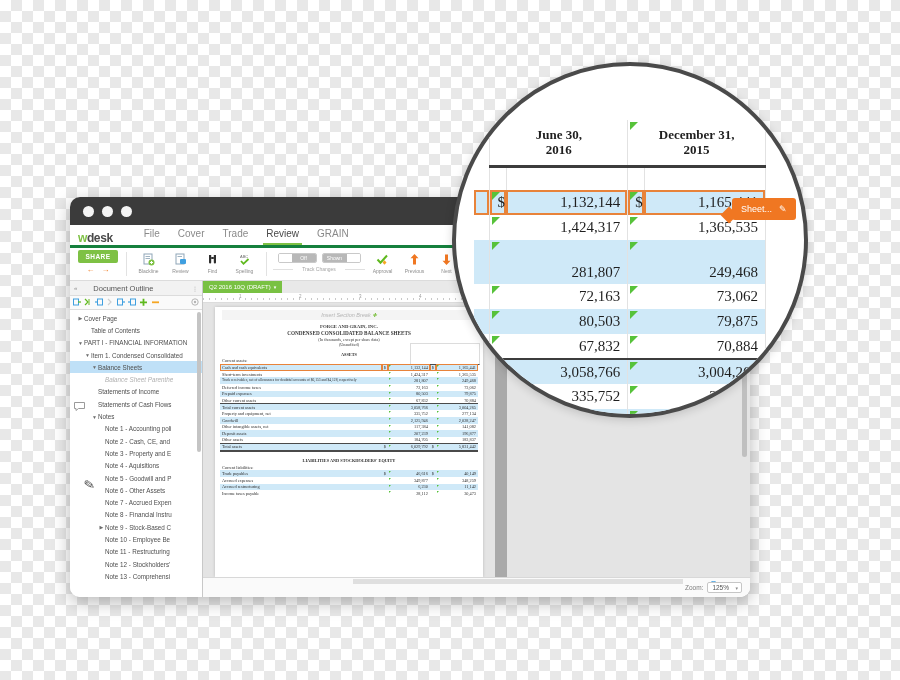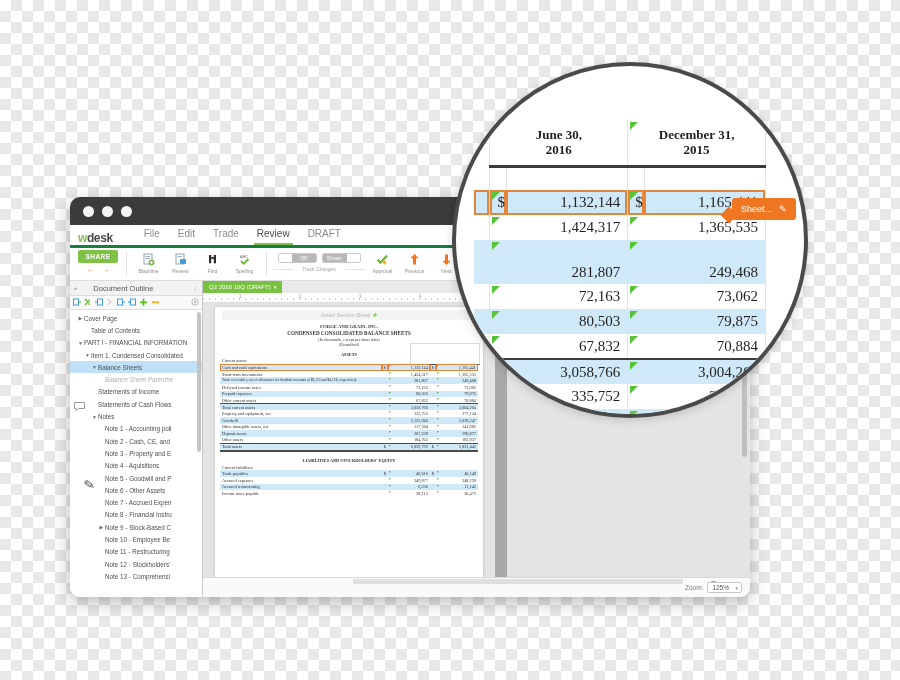--- a/index.html
+++ b/index.html
@@ -240,24 +240,24 @@
     <span class="dot d1"></span>
     <span class="dot d2"></span>
     <span class="dot d3"></span>
   </div>
 
   <div id="menubar">
     <div id="logo">
       <span class="w">w</span><span class="desk">desk</span>
     </div>
     <div class="menu-item">File</div>
-    <div class="menu-item">Edit</div>
+    <div class="menu-item">Cover</div>
     <div class="menu-item">Trade</div>
     <div class="menu-item active">Review</div>
-    <div class="menu-item">DRAFT</div>
+    <div class="menu-item">GRAIN</div>
   </div>
 
   <div id="ribbon">
     <div class="share-col">
       <button id="share-btn">SHARE</button>
       <div class="arrows">
         <span class="arrow">←</span>
         <span class="arrow">→</span>
       </div>
     </div>

